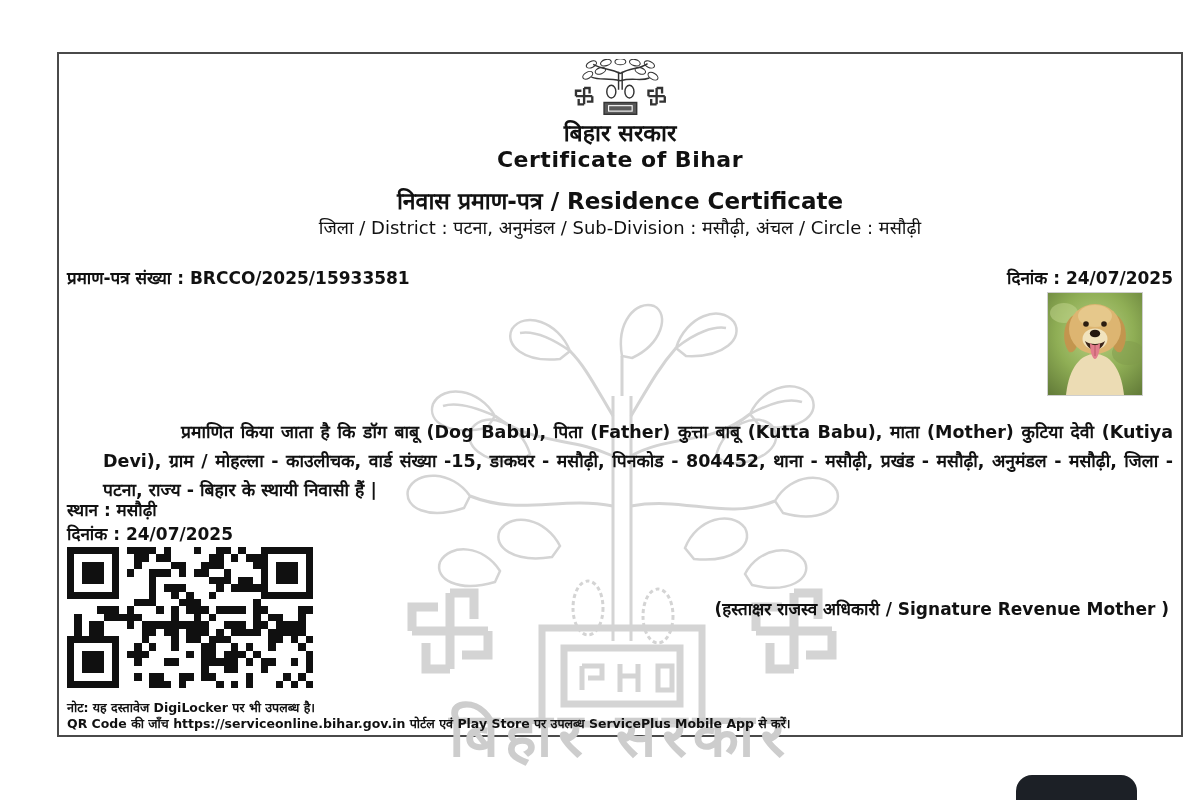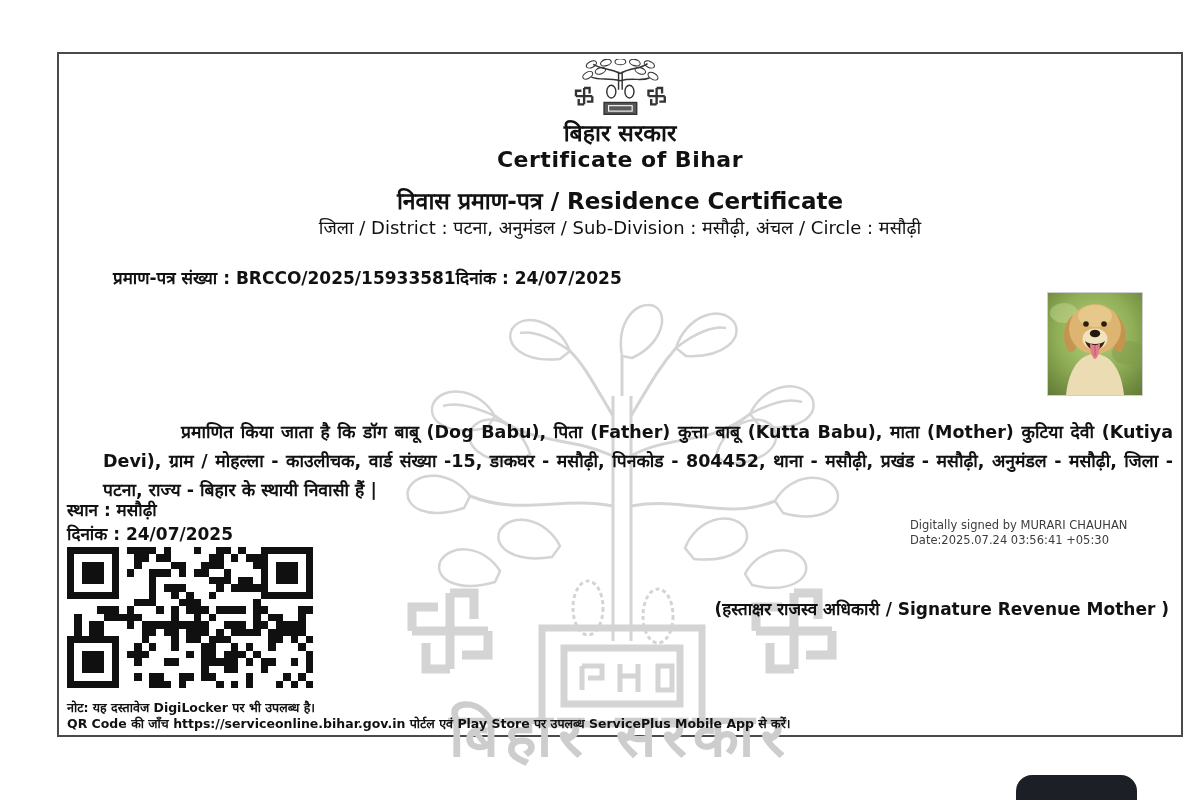--- a/index.html
+++ b/index.html
@@ -13,21 +13,21 @@
   
   .hdr{position:relative;text-align:center;z-index:2;}
   .emblem{display:block;margin:5px auto 0;height:58px;}
   .gov-hi{font-size:23px;font-weight:bold;margin:3px 0 0;line-height:27px;}
   .gov-en{font-size:22px;font-weight:bold;margin:0;line-height:26px;letter-spacing:.5px;}
   .form-line{font-size:17px;font-weight:bold;margin:2px 0 0;line-height:21px;}
   .cert-title{font-size:23px;font-weight:bold;margin:17px 0 2px;line-height:23px;}
   .district-line{font-size:18px;font-weight:normal;margin:3px 0 0;line-height:23px;}
   
   .meta{position:absolute;left:8px;right:8px;top:212px;display:flex;
-        font-size:17px;font-weight:bold;z-index:2;margin-left:46px;}
+        justify-content:space-between;font-size:17px;font-weight:bold;z-index:2;}
   
   .photo{position:absolute;right:38px;top:238px;width:94px;height:102px;
          border:1px solid #cfcfcf;z-index:2;}
   .photo svg{display:block;width:100%;height:100%;}
   
   .body-par{position:absolute;left:8px;right:8px;top:364px;font-size:17.5px;
             font-weight:bold;line-height:29px;text-align:justify;text-indent:78px;z-index:2;margin-left:36px;}
   .place-line{position:absolute;left:8px;top:444px;font-size:17px;font-weight:bold;z-index:2;}
   .date-line2{position:absolute;left:8px;top:468px;font-size:17px;font-weight:bold;z-index:2;}
   
@@ -459,24 +459,20 @@
             <rect x="20" y="18" width="1" height="1"></rect>
             <rect x="22" y="18" width="1" height="1"></rect>
             <rect x="24" y="18" width="1" height="1"></rect>
             <rect x="28" y="18" width="1" height="1"></rect>
             <rect x="30" y="18" width="1" height="1"></rect>
             <rect x="32" y="18" width="1" height="1"></rect>
           </g>
         </svg>
       </div>
 
-    <div class="digsig">
-      <div>Digitally signed by MURARI CHAUHAN</div>
-      <div>Date:2025.07.24 03:56:41 +05:30</div>
-    </div>
 
     <div class="sig-line">(हस्ताक्षर राजस्व अधिकारी / Signature Revenue Mother )</div>
 
     <div class="footnote">
       <div>नोट: यह दस्तावेज DigiLocker पर भी उपलब्ध है।</div>
       <div>QR Code की जाँच https://serviceonline.bihar.gov.in पोर्टल एवं Play Store पर उपलब्ध ServicePlus Mobile App से करें।</div>
     </div>
   </div>
 
   <button class="pill"></button>

